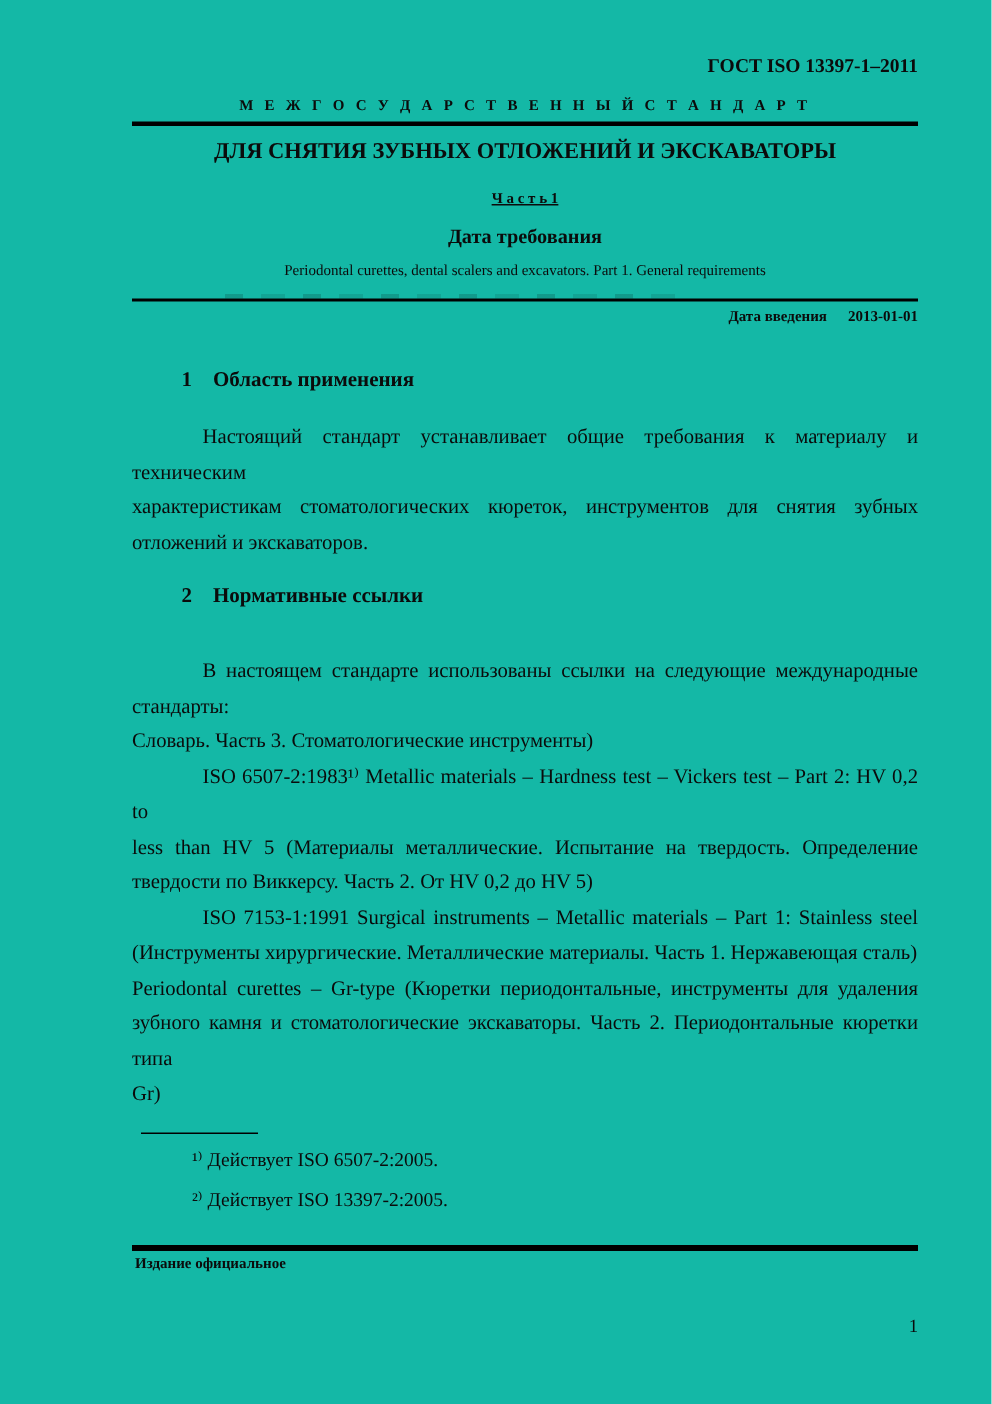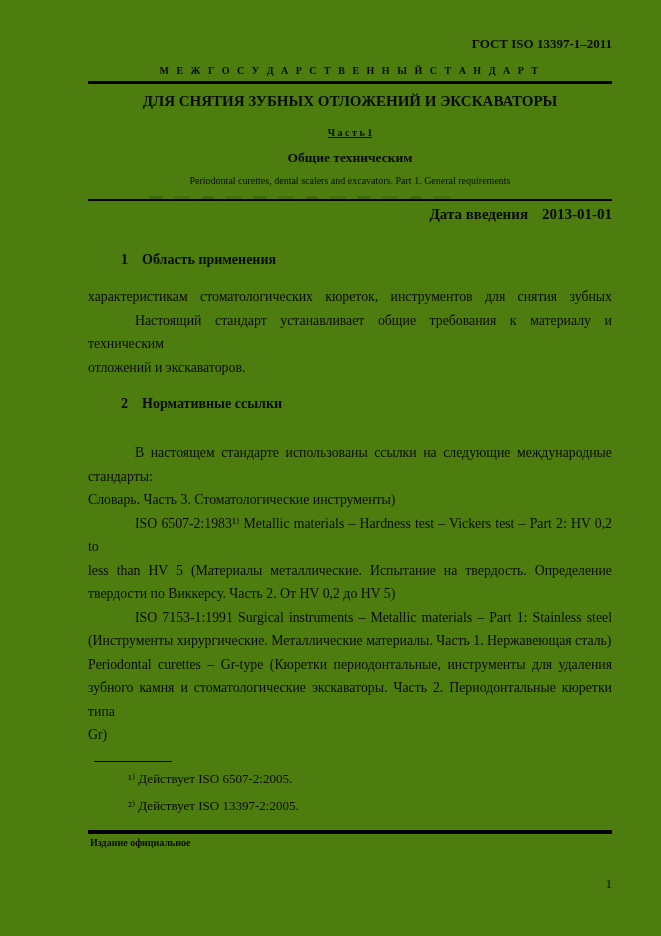--- a/index.html
+++ b/index.html
@@ -1,20 +1,20 @@
 <!DOCTYPE html>
 <html><head>
 <meta charset="utf-8">
 <style>
   html, body { margin: 0; padding: 0; background: #ffffff; }
   .page {
     position: relative;
     width: 661px;
     height: 936px;
-    background: #4d7c0f;
+    background: #14b8a6;
     color: #0b0b0b;
     font-family: "Liberation Serif", "DejaVu Serif", serif;
     overflow: hidden;
   }
   .content { margin-left: 88px; margin-right: 49px; }
 
   .doc-code {
     padding-top: 36px;
     text-align: right;
     font-weight: bold;
@@ -44,21 +44,21 @@
     height: 3px;
     background: repeating-linear-gradient(90deg,
       rgba(0,0,0,0.16) 0 12px, transparent 12px 24px,
       rgba(0,0,0,0.10) 24px 40px, transparent 40px 52px);
   }
   .date-rule { border-top: 2px solid #000; }
   .date-line {
     margin-top: 5px;
     text-align: right;
     font-weight: bold;
-    font-size: 15px;
+    font-size: 10px;
   }
   .date-line .value { margin-left: 14px; }
 
   .sec-heading {
     font-weight: bold;
     font-size: 14px;
     padding-left: 33px;
     line-height: 18px;
   }
   .sec-heading-1 { margin-top: 28px; }
@@ -106,37 +106,37 @@
 <div class="page">
   <div class="content">
 
     <div class="doc-code">ГОСТ ISO 13397-1–2011</div>
     <div class="standard-type">М Е Ж Г О С У Д А Р С Т В Е Н Н Ы Й   С Т А Н Д А Р Т</div>
     <div class="top-rule"></div>
 
     <div class="title-block">
       <div class="title-line2">ДЛЯ СНЯТИЯ ЗУБНЫХ ОТЛОЖЕНИЙ И ЭКСКАВАТОРЫ</div>
       <div class="part-label">Ч а с т ь   1</div>
-      <div class="subtitle-ru">Общие техническим</div>
+      <div class="subtitle-ru">Дата требования</div>
       <div class="subtitle-en">Periodontal curettes, dental scalers and excavators. Part 1. General requirements</div>
     </div>
 
     <div class="scan-artifact"></div>
     <div class="date-rule"></div>
     <div class="date-line">
       <span>Дата введения</span><span class="value">2013-01-01</span>
     </div>
 
     <div class="sec-heading sec-heading-1">
       <span class="sec-num">1</span><span>Область применения</span>
     </div>
 
     <div class="para">
+      <div class="bodyline jfy ind">Настоящий стандарт устанавливает общие требования к материалу и техническим</div>
       <div class="bodyline jfy">характеристикам стоматологических кюреток, инструментов для снятия зубных</div>
-      <div class="bodyline jfy ind">Настоящий стандарт устанавливает общие требования к материалу и техническим</div>
       <div class="bodyline">отложений и экскаваторов.</div>
     </div>
 
     <div class="sec-heading sec-heading-2">
       <span class="sec-num">2</span><span>Нормативные ссылки</span>
     </div>
 
     <div class="para para-2">
       <div class="bodyline jfy ind">В настоящем стандарте использованы ссылки на следующие международные стандарты:</div>
       <div class="bodyline">Словарь. Часть 3. Стоматологические инструменты)</div>

